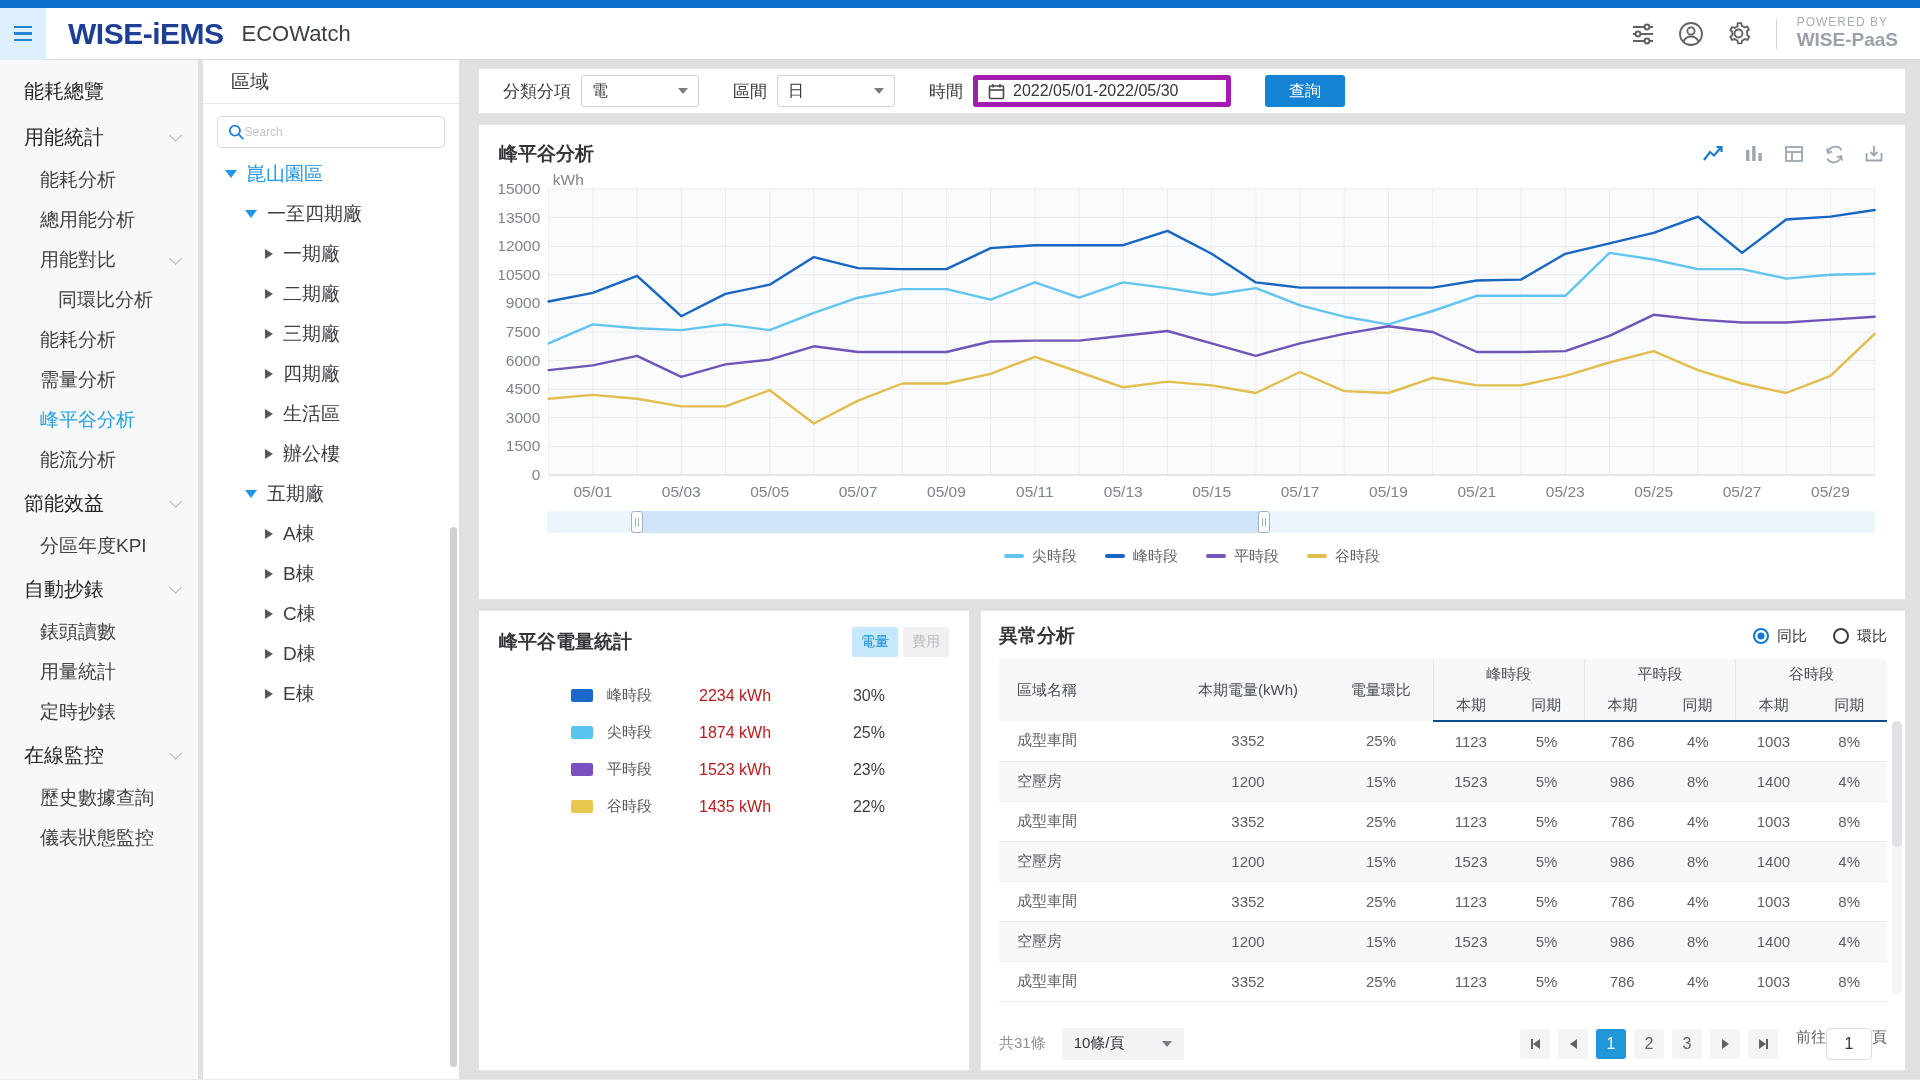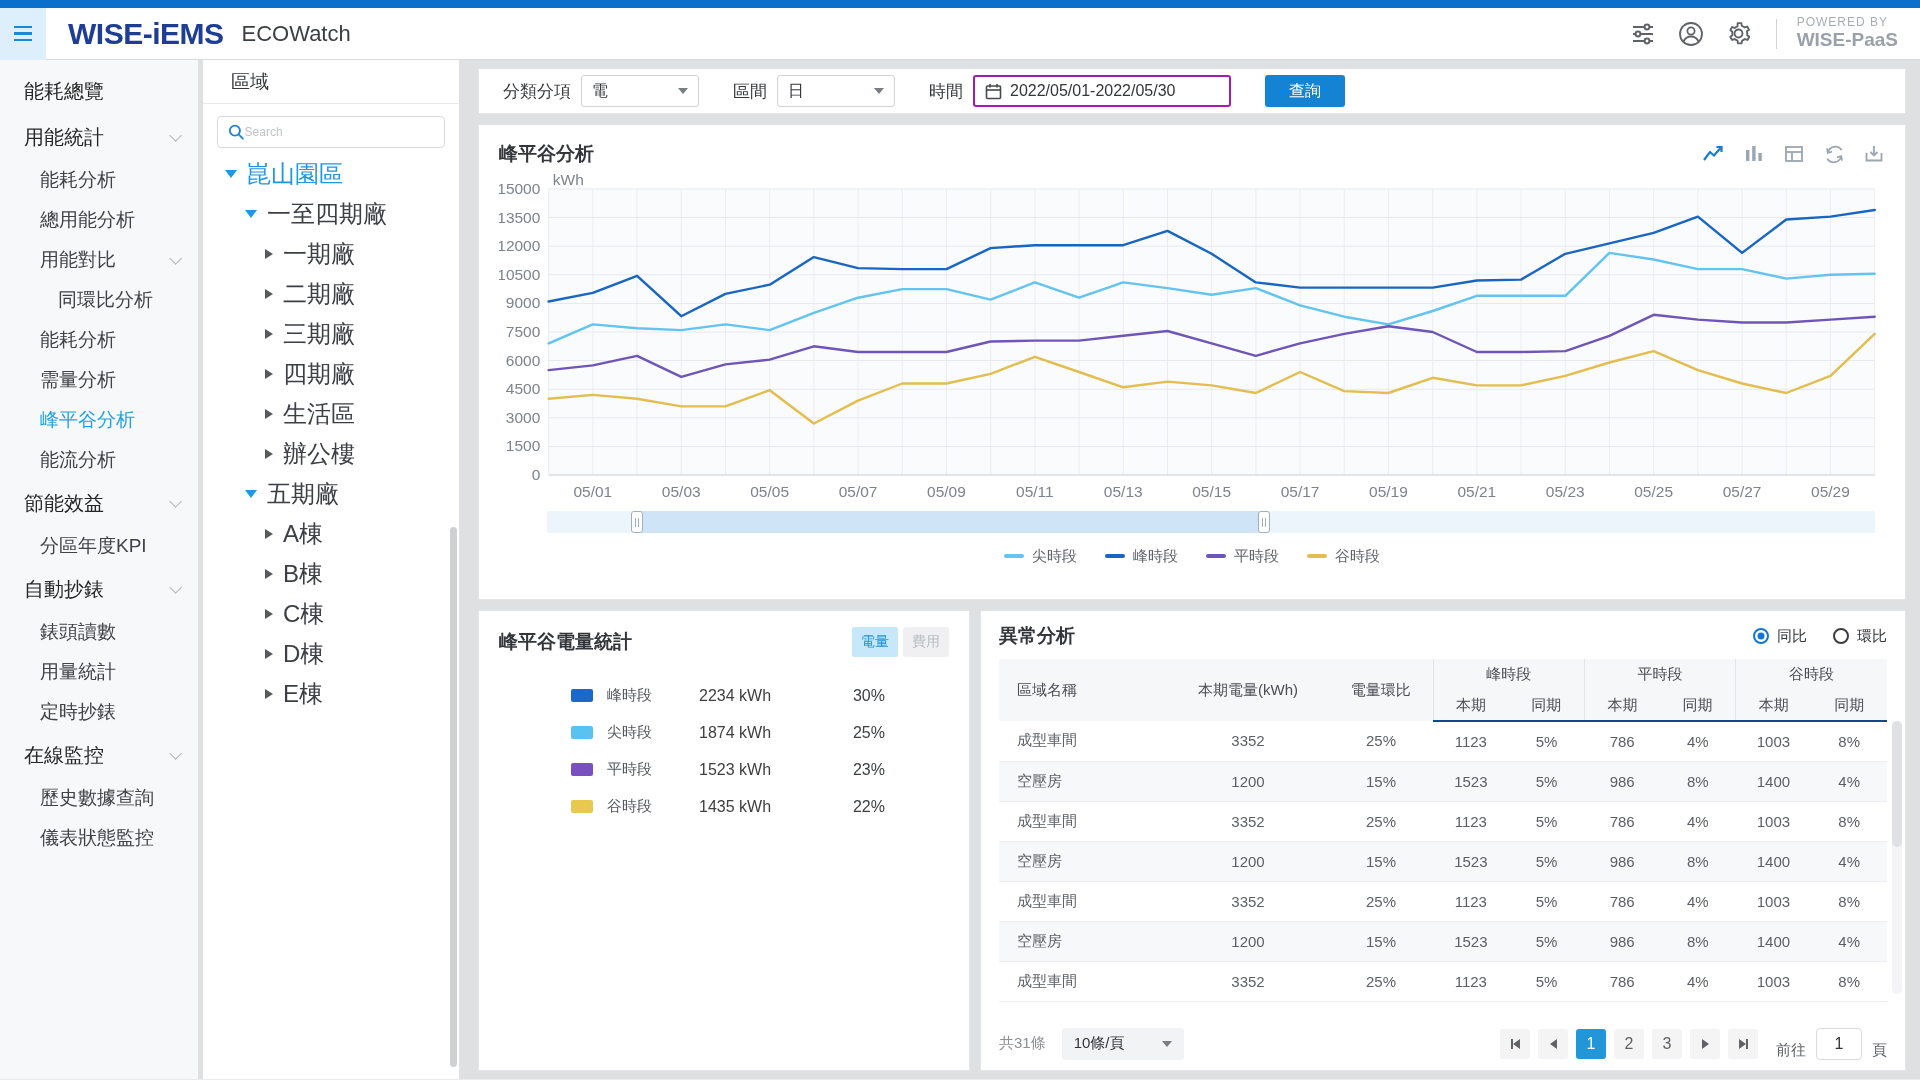--- a/index.html
+++ b/index.html
@@ -27,36 +27,36 @@
   .nav-item.lvl2{height:40px;font-size:19px;padding-left:40px;}
   .nav-item.lvl3{height:40px;font-size:19px;padding-left:58px;}
   .nav-item.active{color:#21a0e1;}
   .chev{margin-left:auto;margin-right:20px;width:9px;height:9px;border-right:1.6px solid #b4b7bb;border-bottom:1.6px solid #b4b7bb;transform:rotate(45deg) translateY(-3px);}
   
   .treepanel{width:256px;background:#fff;position:relative;overflow:hidden;}
   .tree-head{height:44px;display:flex;align-items:center;padding-left:28px;font-size:19px;color:#33363a;border-bottom:1px solid #e8e8ea;}
   .searchbox{margin:12px 14px 6px 14px;height:32px;border:1px solid #d9d9dc;border-radius:4px;display:flex;align-items:center;padding:0 10px;background:#fff;}
   .searchbox input{border:none;outline:none;font-size:12px;color:#444;width:100%;background:transparent;}
   .searchbox input::placeholder{color:#c0c4c8;}
-  .tree-item{display:flex;align-items:center;height:40px;font-size:24px;color:#3c4045;cursor:pointer;}
+  .tree-item{display:flex;align-items:center;height:40px;font-size:19px;color:#3c4045;cursor:pointer;}
   .tree-item .tri{margin-right:10px;width:0;height:0;}
   .tri.down{border-left:6px solid transparent;border-right:6px solid transparent;border-top:8px solid #2196e3;}
   .tri.right{border-top:5.5px solid transparent;border-bottom:5.5px solid transparent;border-left:8px solid #55585c;}
   .tree-item.hl{color:#2196e3;}
   .t0{padding-left:22px;} .t1{padding-left:42px;} .t2{padding-left:62px;}
   .vscroll{position:absolute;right:2px;width:7px;border-radius:4px;background:#cfd0d2;}
   
   .main{flex:1;padding:8px 14px;display:flex;flex-direction:column;gap:10px;min-width:0;}
   .card{background:#fff;border:1px solid #e4e5e8;}
   
   .filterbar{height:46px;display:flex;align-items:center;padding:0 24px;}
   .flabel{font-size:17px;color:#33363a;margin-right:10px;}
   .fselect{width:118px;height:32px;border:1px solid #d0d2d6;border-radius:3px;display:flex;align-items:center;padding:0 10px;font-size:16px;color:#33363a;margin-right:34px;cursor:pointer;background:#fff;}
   .fselect .caret,.psize .caret{margin-left:auto;width:0;height:0;border-left:5px solid transparent;border-right:5px solid transparent;border-top:6px solid #7a7e84;}
-  .datebox{width:258px;height:32px;border:2px solid #a21caf;border-radius:3px;display:flex;align-items:center;padding:0 10px;font-size:16px;color:#33363a;margin-right:34px;cursor:pointer;background:#fff;}
+  .datebox{width:258px;height:32px;border:5px solid #a21caf;border-radius:3px;display:flex;align-items:center;padding:0 10px;font-size:16px;color:#33363a;margin-right:34px;cursor:pointer;background:#fff;}
   .datebox .cal{margin-right:8px;display:flex;}
   .btn-query{width:80px;height:32px;background:#1583d3;border:none;border-radius:3px;color:#fff;font-size:16px;cursor:pointer;}
   
   .chartcard{padding:10px 20px 8px 20px;height:476px;display:flex;flex-direction:column;}
   .card-head{display:flex;align-items:center;height:38px;}
   .card-title{font-size:19px;font-weight:700;color:#33363a;}
   .ctools{margin-left:auto;display:flex;gap:18px;align-items:center;}
   .ctools .ticon{width:22px;height:22px;cursor:pointer;display:flex;align-items:center;justify-content:center;}
   .dz{position:relative;height:22px;margin:8px 10px 6px 48px;background:#edf5fc;border-radius:2px;}
   .dz-sel{position:absolute;top:0;bottom:0;background:#cfe4f6;}
@@ -75,21 +75,21 @@
   .tg.off{background:#f0f0f2;color:#b8bcc0;}
   .donutwrap{height:232px;display:flex;align-items:center;justify-content:center;position:relative;margin-top:6px;}
   .donut{width:204px;height:204px;border-radius:50%;position:relative;}
   .donut .hole{position:absolute;left:50%;top:50%;width:148px;height:148px;border-radius:50%;background:#fff;transform:translate(-50%,-50%);display:flex;flex-direction:column;align-items:center;justify-content:center;}
   .d-val{font-size:26px;font-weight:700;color:#26282c;}
   .d-lab{font-size:16px;color:#8a8e94;margin-top:6px;}
   .dlegend{margin:16px 0 0 72px;}
   .dl-row{display:flex;align-items:center;height:37px;font-size:16px;}
   .dl-sw{width:22px;height:13px;border-radius:2px;margin-right:14px;}
   .dl-name{width:92px;color:#55585e;font-size:15px;}
-  .dl-val{width:130px;color:#404040;}
+  .dl-val{width:130px;color:#b91c1c;}
   .dl-pct{width:56px;text-align:right;color:#3c4043;margin-right:24px;}
   
   .tablecard{flex:1;padding:12px 18px;position:relative;display:flex;flex-direction:column;min-width:0;}
   .radios{margin-left:auto;display:flex;gap:26px;align-items:center;}
   .radio{display:flex;align-items:center;gap:8px;font-size:15px;color:#33363a;cursor:pointer;}
   .rdot{width:16px;height:16px;border-radius:50%;position:relative;}
   .rdot.sel{border:2px solid #1177d4;}
   .rdot.sel::after{content:"";position:absolute;left:50%;top:50%;width:7px;height:7px;border-radius:50%;background:#1177d4;transform:translate(-50%,-50%);}
   .rdot.un{border:2px solid #3a3d41;}
   table.anom{width:100%;border-collapse:collapse;margin-top:10px;table-layout:fixed;}
@@ -101,21 +101,21 @@
   table.anom tbody tr:nth-child(even){background:#f7f8fa;}
   .tfooter{display:flex;align-items:center;margin-top:26px;}
   .total{font-size:15px;color:#8d9095;margin-right:16px;}
   .psize{width:122px;height:32px;background:#f2f3f5;border-radius:3px;display:flex;align-items:center;padding:0 12px;font-size:15px;color:#2f3338;cursor:pointer;}
   .pager{margin-left:auto;display:flex;align-items:center;gap:8px;}
   .pbtn{min-width:30px;height:30px;background:#f4f4f5;border-radius:3px;display:flex;align-items:center;justify-content:center;font-size:16px;color:#606266;cursor:pointer;}
   .pbtn.active{background:#2196d9;color:#fff;}
   .arr-l{width:0;height:0;border-top:5px solid transparent;border-bottom:5px solid transparent;border-right:7px solid #606266;}
   .arr-r{width:0;height:0;border-top:5px solid transparent;border-bottom:5px solid transparent;border-left:7px solid #606266;}
   .bar{width:2px;height:10px;background:#606266;}
-  .goto{display:flex;align-items:flex-end;gap:10px;margin-left:18px;font-size:15px;color:#5f6266;}
+  .goto{display:flex;align-items:flex-start;margin-left:18px;font-size:15px;color:#5f6266;}
   .goto input{width:46px;height:32px;border:1px solid #d9dce3;border-radius:4px;text-align:center;font-size:16px;color:#33363a;outline:none;}
   .tbl-scroll{position:absolute;right:3px;top:110px;bottom:76px;width:10px;background:#f4f4f6;border-radius:5px;}
   .tbl-scroll i{position:absolute;top:0;left:0;width:10px;height:46%;background:#dfe1e4;border-radius:5px;display:block;}
 </style>
 </head>
 <body>
 
 <div class="top-strip"></div>
 <div class="appbar">
   <div class="hamburger">

